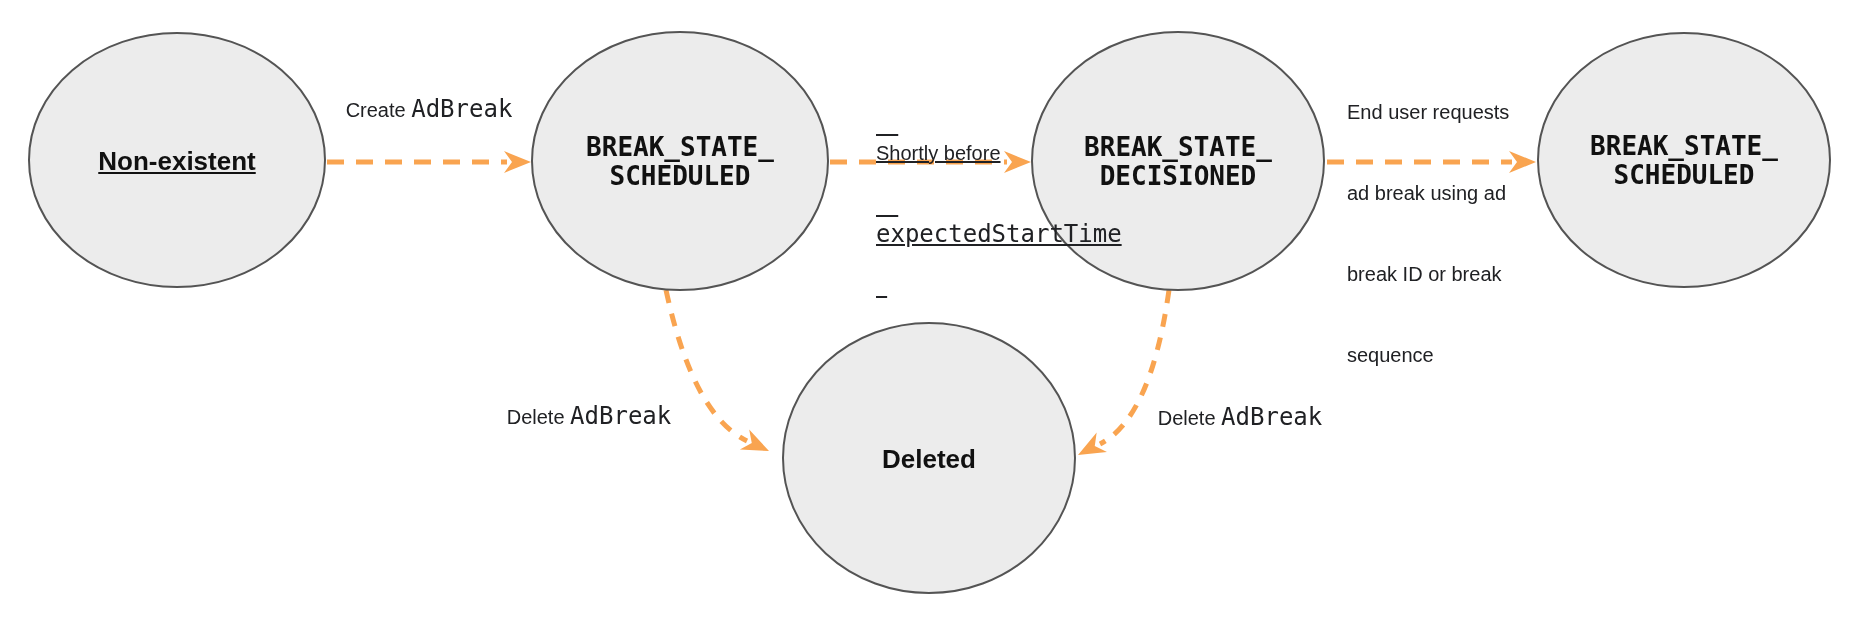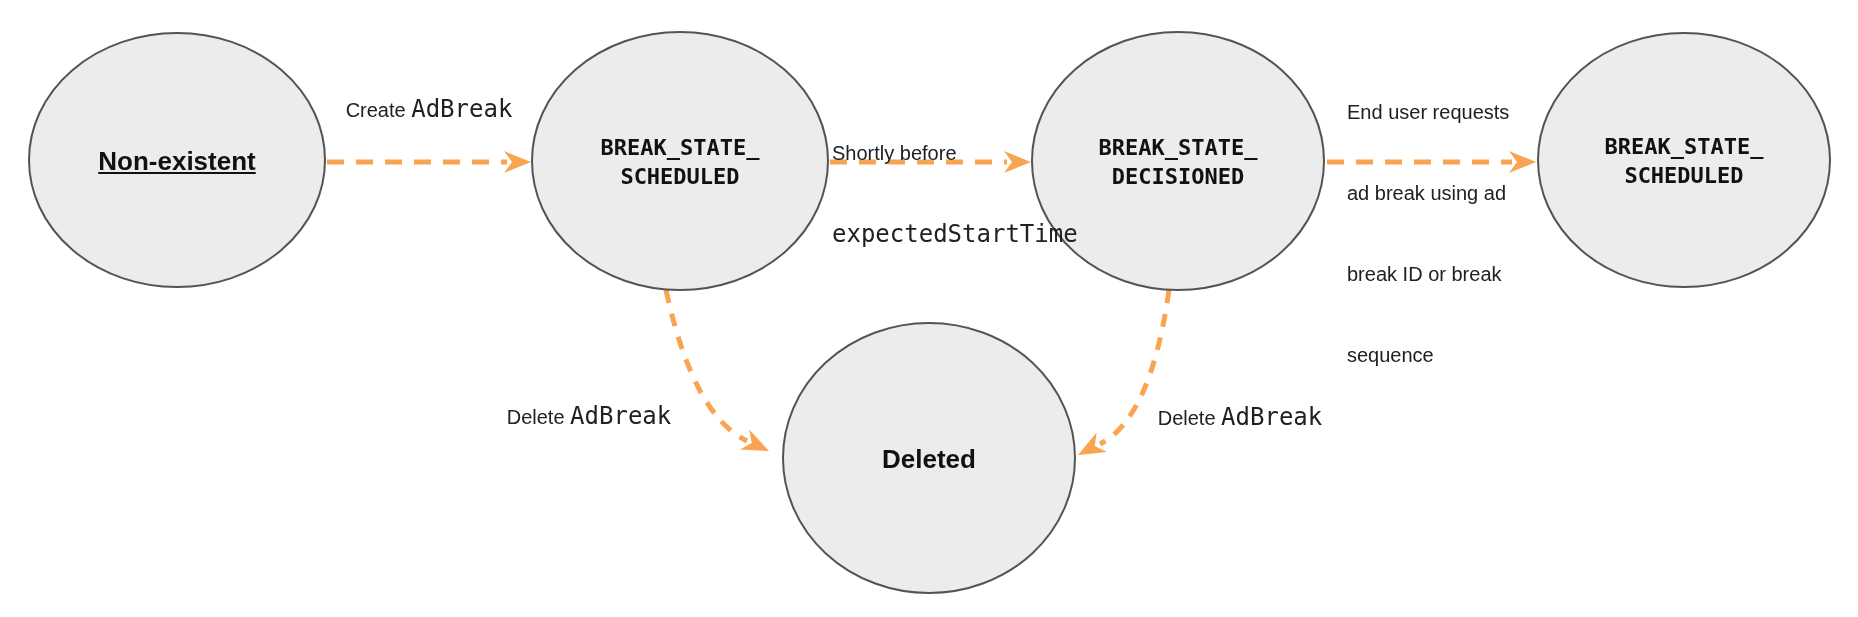--- a/index.html
+++ b/index.html
@@ -58,21 +58,21 @@
     transform: translate(-50%, -50%);
     text-align: center;
     color: var(--node_text, #111111);
     font-weight: bold;
     font-size: 26px;
     line-height: 30px;
     white-space: nowrap;
   }
   .node-label.state {
     font-family: "DejaVu Sans Mono", monospace;
-    font-size: 22px;
+    font-size: 26px;
     line-height: 29px;
   }
   .block { display: block; }
 </style>
 </head>
 <body>
 
 <div class="stage">
 
   <svg width="1858" height="617" viewBox="0 0 1858 617">
@@ -113,21 +113,21 @@
 
   <div class="node-label state" style="left:1684px; top:161px;">
     <span class="block">BREAK_STATE_</span>
     <span class="block">SCHEDULED</span>
   </div>
 
   <div class="node-label" style="left:929px; top:459px;">Deleted</div>
 
   <div class="lbl centered" style="left:429px; top:110px;"><span>Create </span><span class="code">AdBreak</span></div>
 
-  <div class="lbl" style="left:832px; top:86px;">
+  <div class="lbl" style="left:876px; top:86px;text-decoration:underline;">
     <span class="block">Shortly before</span>
     <span class="block code">expectedStartTime</span>
   </div>
 
   <div class="lbl" style="left:1347px; top:45px;">
     <span class="block">End user requests</span>
     <span class="block">ad break using ad</span>
     <span class="block">break ID or break</span>
     <span class="block">sequence</span>
   </div>

